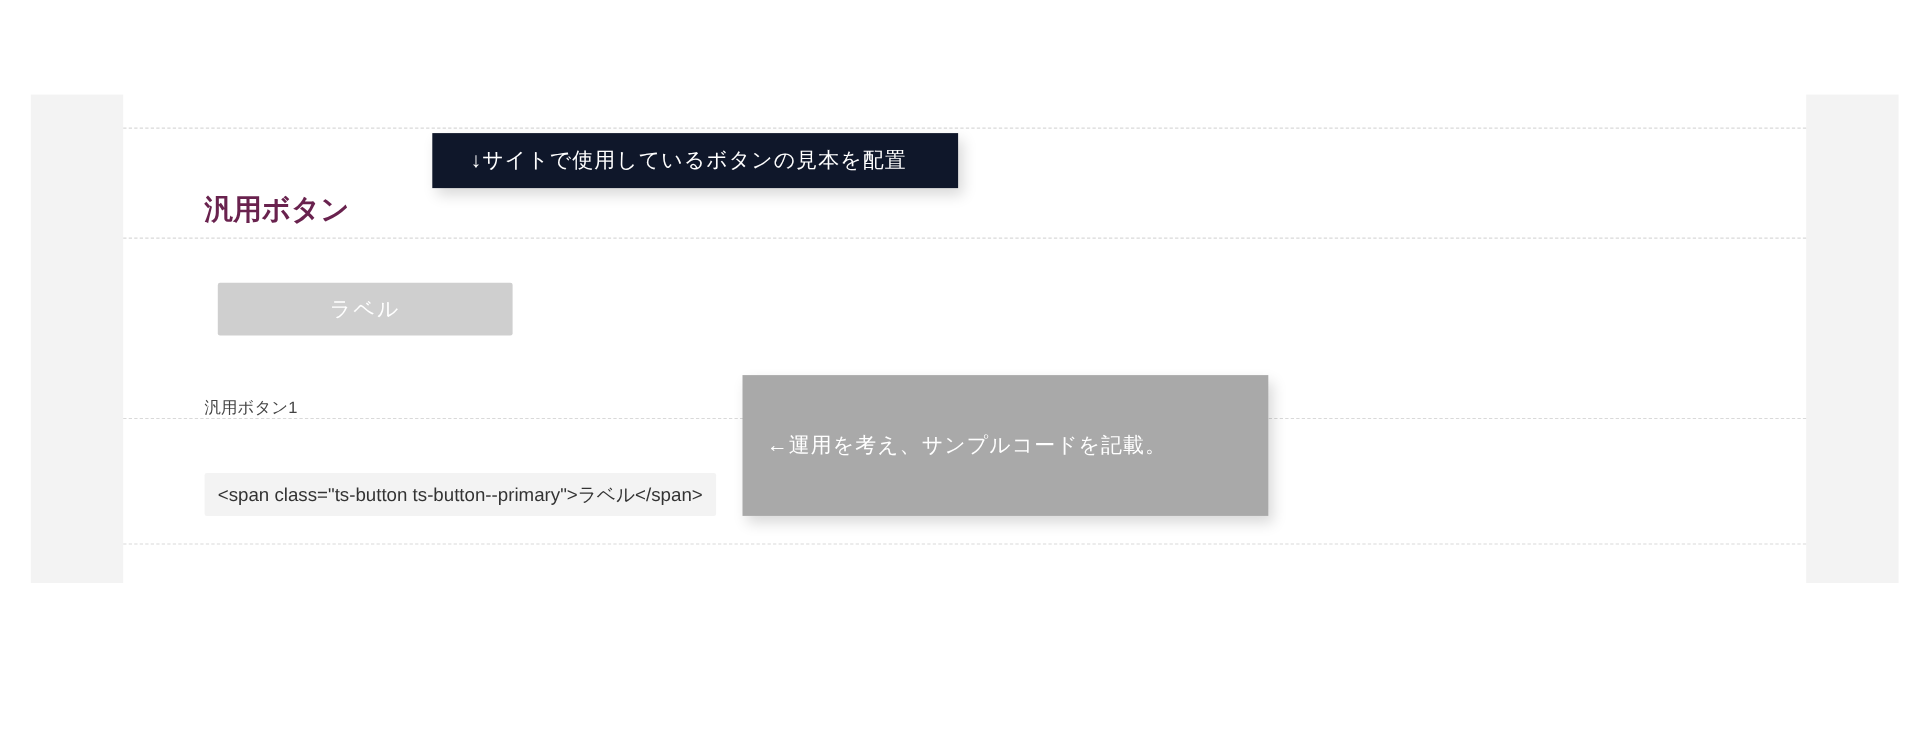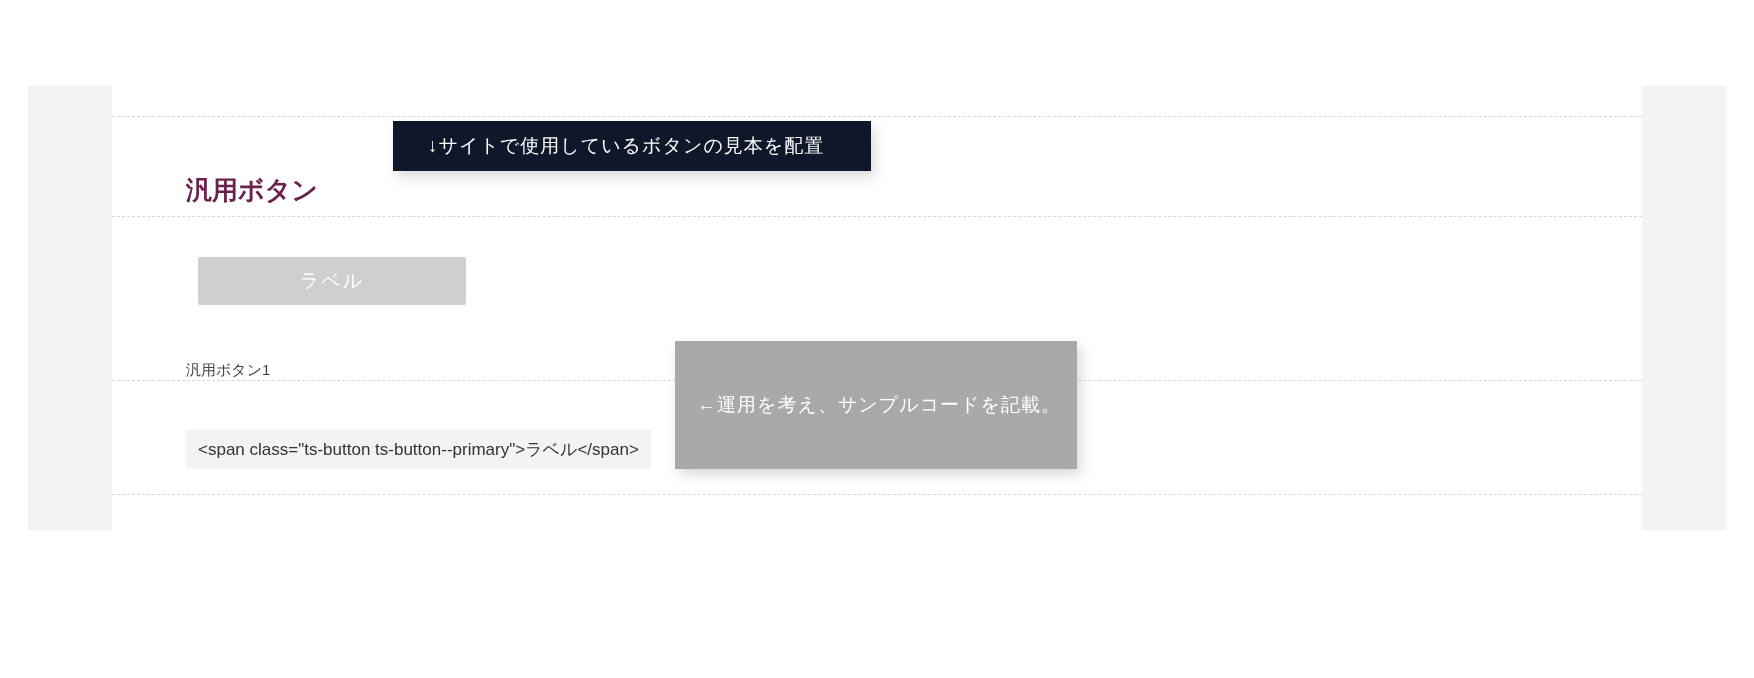--- a/index.html
+++ b/index.html
@@ -115,21 +115,21 @@
       left: 74px;
       top: 113px;
       font-size: 15px;
       color: #444;
       margin-top: 31px;
     }
     .annotation-2 {
       position: absolute;
       left: 563px;
       top: 124px;
-      width: 402px;
+      width: 478px;
       height: 128px;
       background: #a9a9a9;
       color: #fff;
       font-size: 19px;
       display: flex;
       align-items: center;
       padding-left: 22px;
       box-shadow: 4px 6px 12px rgba(0,0,0,0.15);
       letter-spacing: 1px;
       z-index: 2;

